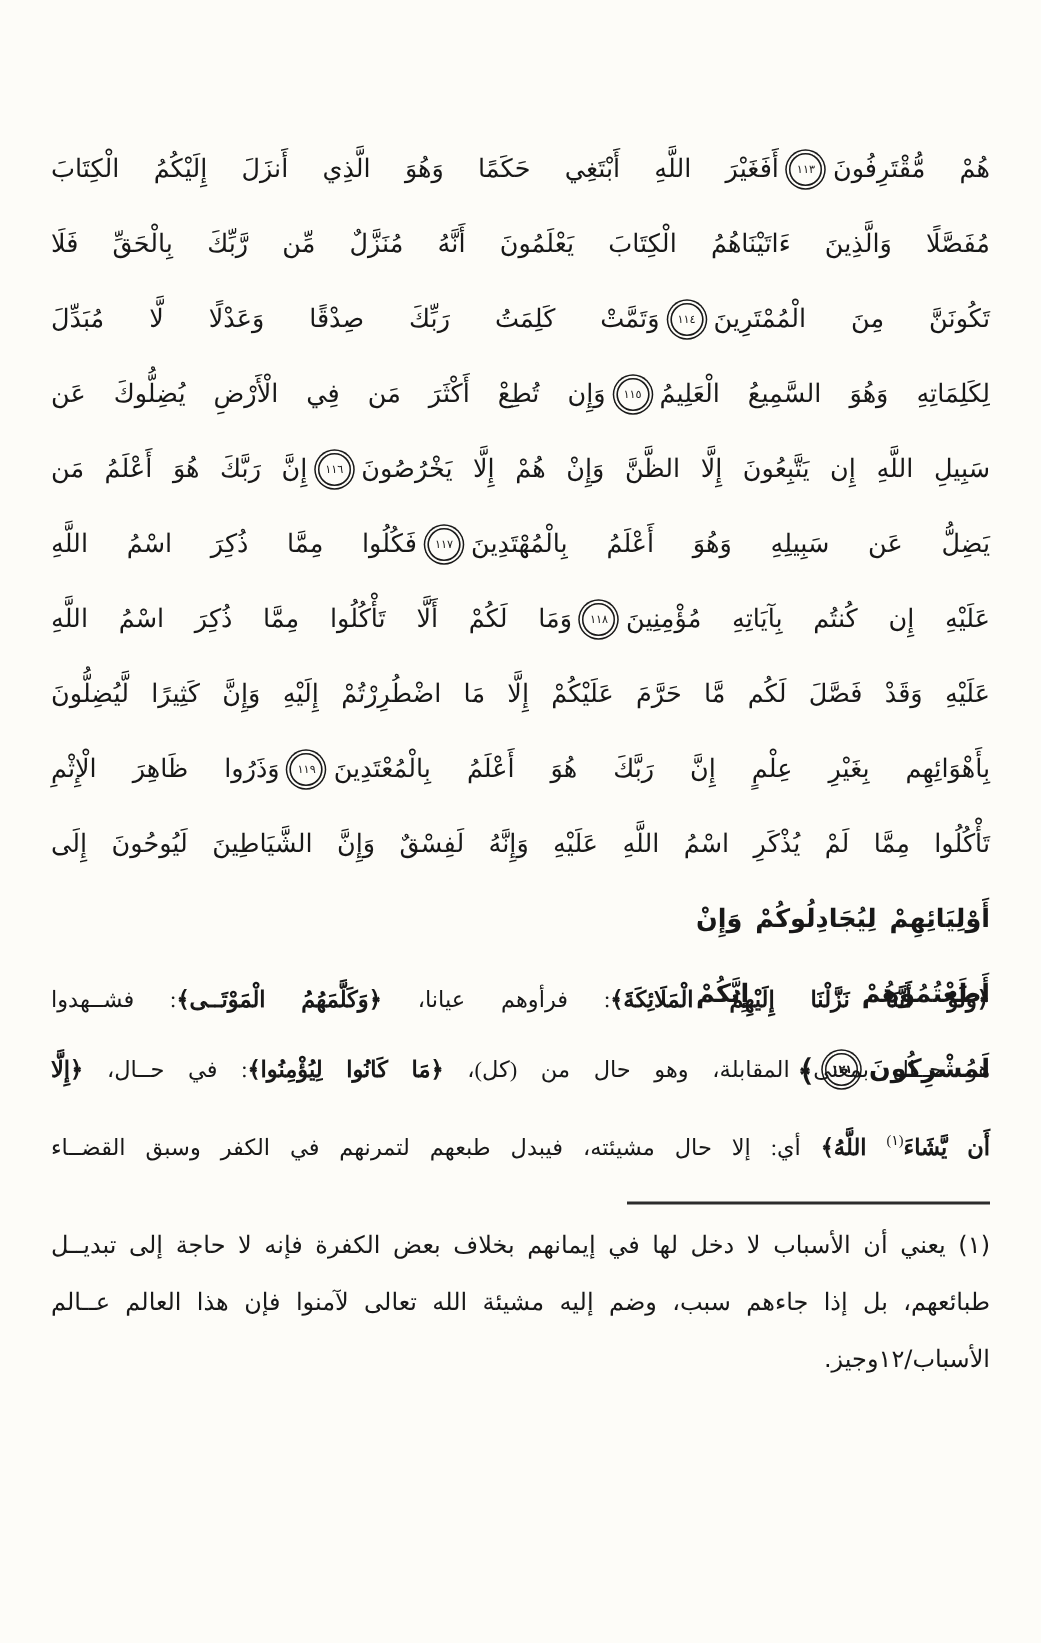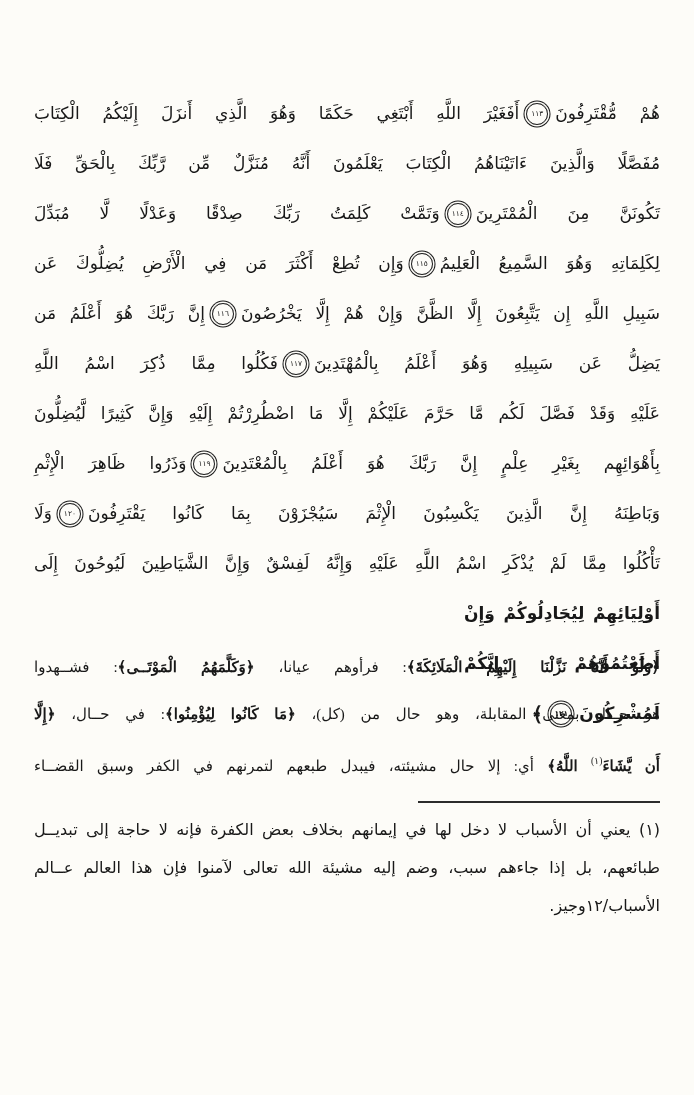--- a/index.html
+++ b/index.html
@@ -90,23 +90,23 @@
 <body>
 
 <main class="page">
   <section class="quran">
       <div class="quran-line"><span>هُمْ مُّقْتَرِفُونَ</span><span class="ayah-marker">١١٣</span><span>أَفَغَيْرَ اللَّهِ أَبْتَغِي حَكَمًا وَهُوَ الَّذِي أَنزَلَ إِلَيْكُمُ الْكِتَابَ</span></div>
       <div class="quran-line"><span>مُفَصَّلًا وَالَّذِينَ ءَاتَيْنَاهُمُ الْكِتَابَ يَعْلَمُونَ أَنَّهُ مُنَزَّلٌ مِّن رَّبِّكَ بِالْحَقِّ فَلَا</span></div>
       <div class="quran-line"><span>تَكُونَنَّ مِنَ الْمُمْتَرِينَ</span><span class="ayah-marker">١١٤</span><span>وَتَمَّتْ كَلِمَتُ رَبِّكَ صِدْقًا وَعَدْلًا لَّا مُبَدِّلَ</span></div>
       <div class="quran-line"><span>لِكَلِمَاتِهِ وَهُوَ السَّمِيعُ الْعَلِيمُ</span><span class="ayah-marker">١١٥</span><span>وَإِن تُطِعْ أَكْثَرَ مَن فِي الْأَرْضِ يُضِلُّوكَ عَن</span></div>
       <div class="quran-line"><span>سَبِيلِ اللَّهِ إِن يَتَّبِعُونَ إِلَّا الظَّنَّ وَإِنْ هُمْ إِلَّا يَخْرُصُونَ</span><span class="ayah-marker">١١٦</span><span>إِنَّ رَبَّكَ هُوَ أَعْلَمُ مَن</span></div>
       <div class="quran-line"><span>يَضِلُّ عَن سَبِيلِهِ وَهُوَ أَعْلَمُ بِالْمُهْتَدِينَ</span><span class="ayah-marker">١١٧</span><span>فَكُلُوا مِمَّا ذُكِرَ اسْمُ اللَّهِ</span></div>
+      <div class="quran-line"><span>عَلَيْهِ إِن كُنتُم بِآيَاتِهِ مُؤْمِنِينَ</span><span class="ayah-marker">١١٨</span><span>وَمَا لَكُمْ أَلَّا تَأْكُلُوا مِمَّا ذُكِرَ اسْمُ اللَّهِ</span></div>
       <div class="quran-line"><span>عَلَيْهِ وَقَدْ فَصَّلَ لَكُم مَّا حَرَّمَ عَلَيْكُمْ إِلَّا مَا اضْطُرِرْتُمْ إِلَيْهِ وَإِنَّ كَثِيرًا لَّيُضِلُّونَ</span></div>
       <div class="quran-line"><span>بِأَهْوَائِهِم بِغَيْرِ عِلْمٍ إِنَّ رَبَّكَ هُوَ أَعْلَمُ بِالْمُعْتَدِينَ</span><span class="ayah-marker">١١٩</span><span>وَذَرُوا ظَاهِرَ الْإِثْمِ</span></div>
-      <div class="quran-line"><span>وَبَاطِنَهُ إِنَّ الَّذِينَ يَكْسِبُونَ الْإِثْمَ سَيُجْزَوْنَ بِمَا كَانُوا يَقْتَرِفُونَ</span><span class="ayah-marker">١٢٠</span><span>وَلَا</span></div>
       <div class="quran-line"><span>تَأْكُلُوا مِمَّا لَمْ يُذْكَرِ اسْمُ اللَّهِ عَلَيْهِ وَإِنَّهُ لَفِسْقٌ وَإِنَّ الشَّيَاطِينَ لَيُوحُونَ إِلَى</span></div>
       <div class="quran-line short"><span>أَوْلِيَائِهِمْ لِيُجَادِلُوكُمْ وَإِنْ أَطَعْتُمُوهُمْ إِنَّكُمْ لَمُشْرِكُونَ</span><span class="ayah-marker">١٢١</span><span class="bracket">﴾</span></div>
     </section>
   <section class="commentary">
       <div class="comm-line"><span class="quote">﴿وَلَوْ أَنَّنَا نَزَّلْنَا إِلَيْهِمُ الْمَلَائِكَةَ﴾</span><span>: فرأوهم عيانا، </span><span class="quote">﴿وَكَلَّمَهُمُ الْمَوْتَــى﴾</span><span>: فشــهدوا</span></div>
       <div class="comm-line"><span>هو حــال بمعنى المقابلة، وهو حال من (كل)، </span><span class="quote">﴿مَا كَانُوا لِيُؤْمِنُوا﴾</span><span>: في حــال، </span><span class="quote">﴿إِلَّا</span></div>
       <div class="comm-line"><span class="quote">أَن يَّشَاءَ</span><sup class="footref">(١)</sup><span class="quote"> اللَّهُ﴾</span><span> أي: إلا حال مشيئته، فيبدل طبعهم لتمرنهم في الكفر وسبق القضــاء</span></div>
     </section>
   <hr class="fn-sep">
   <section class="footnote">

